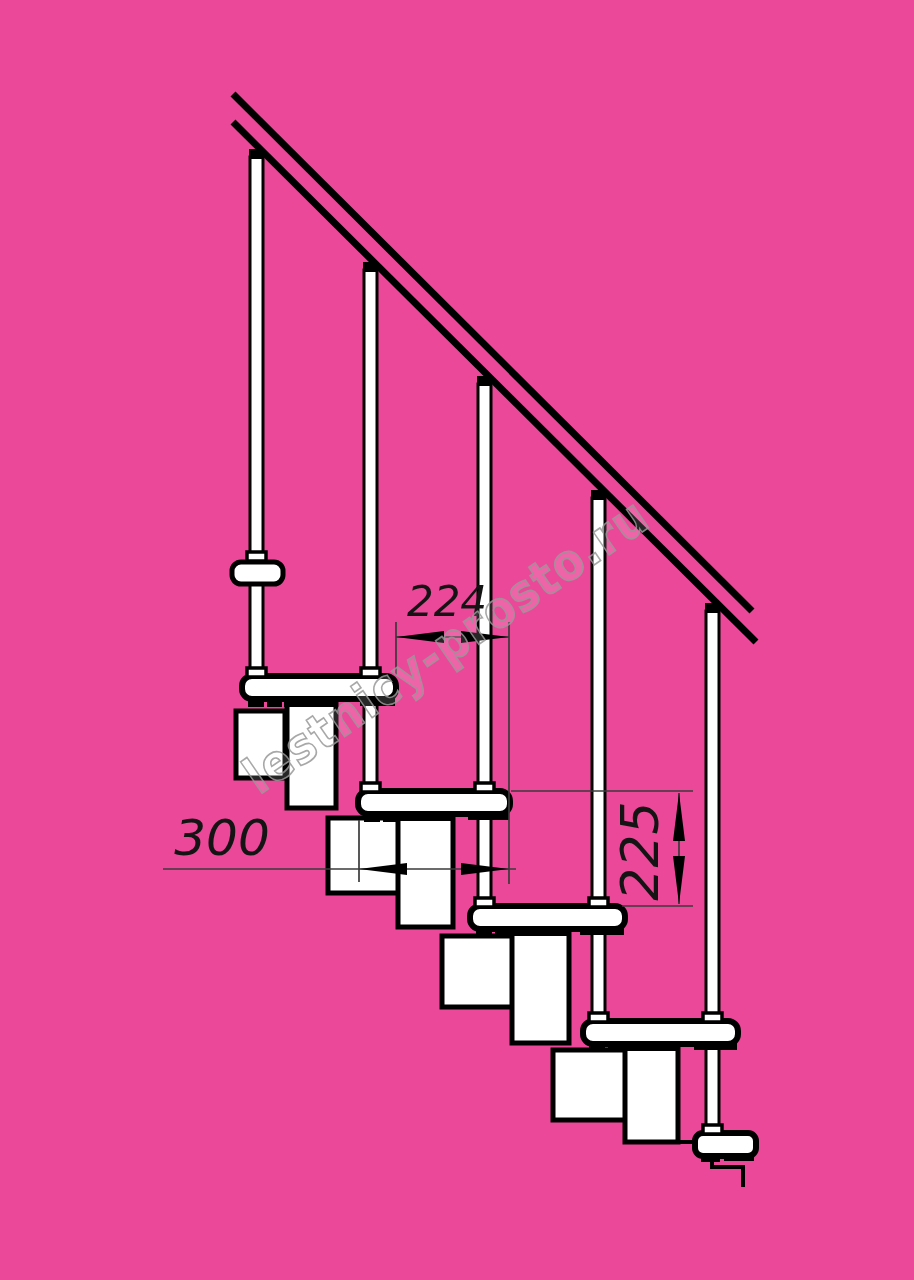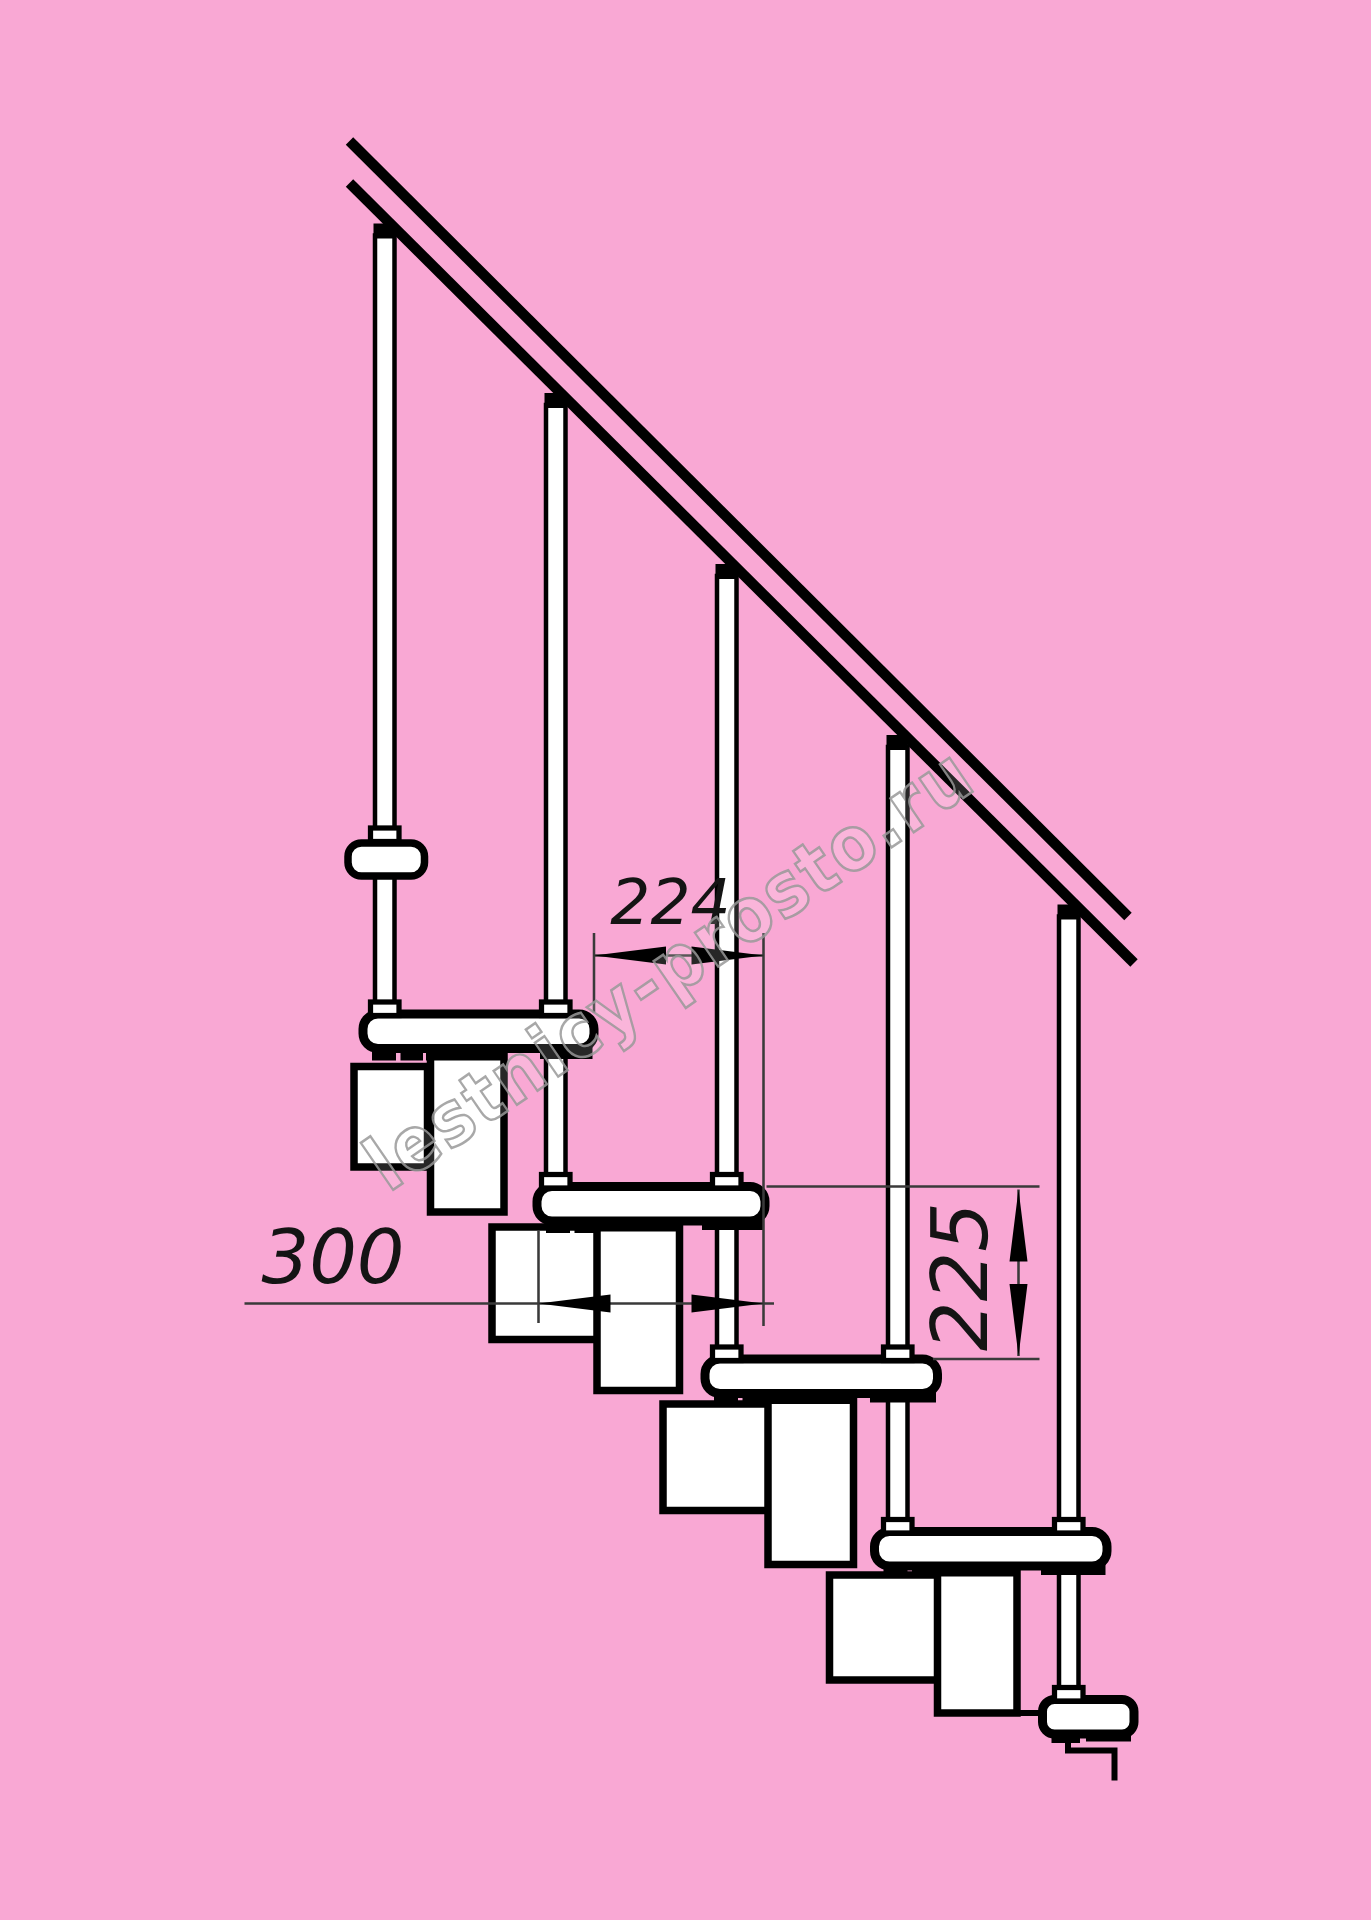--- a/index.html
+++ b/index.html
@@ -5,21 +5,21 @@
   html, body {
     margin: 0;
     padding: 0;
     background: #ffffff;
     font-family: "DejaVu Sans", sans-serif;
   }
   .canvas {
     position: relative;
     width: 914px;
     height: 1280px;
-    background: #f9a8d4;
+    background: #ec4899;
     overflow: hidden;
   }
   .canvas svg {
     position: absolute;
     left: 0;
     top: 0;
     width: 100%;
     height: 100%;
   }
   .blackfill{ fill: #000000; }

